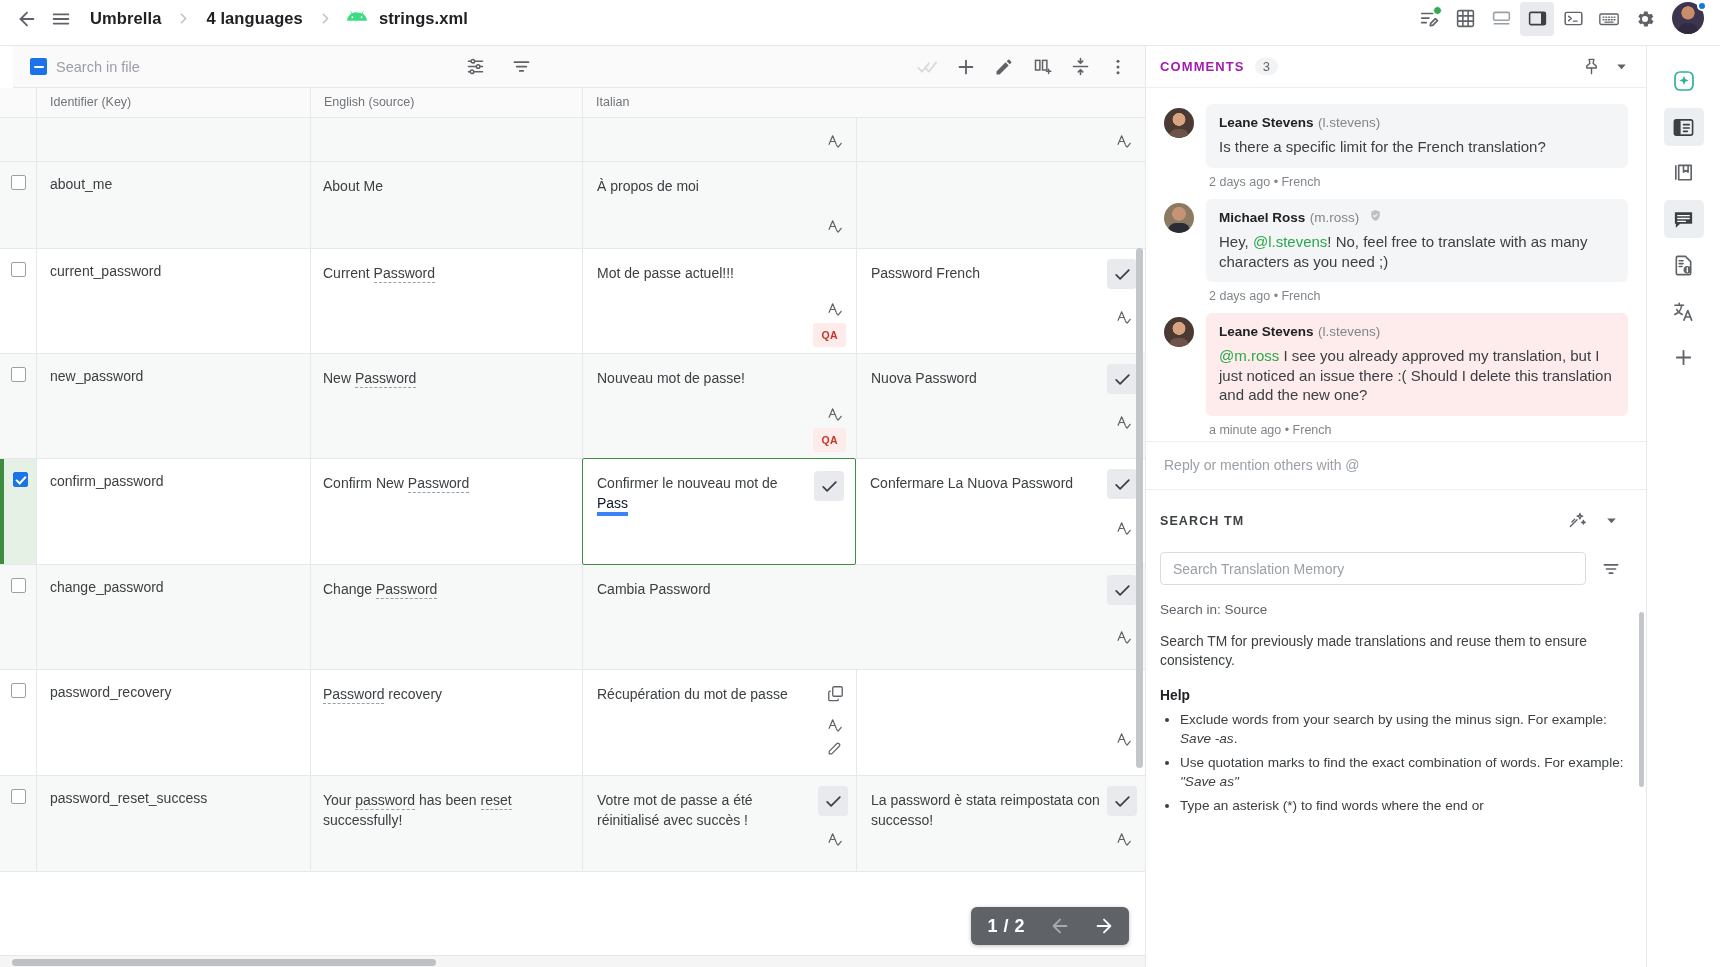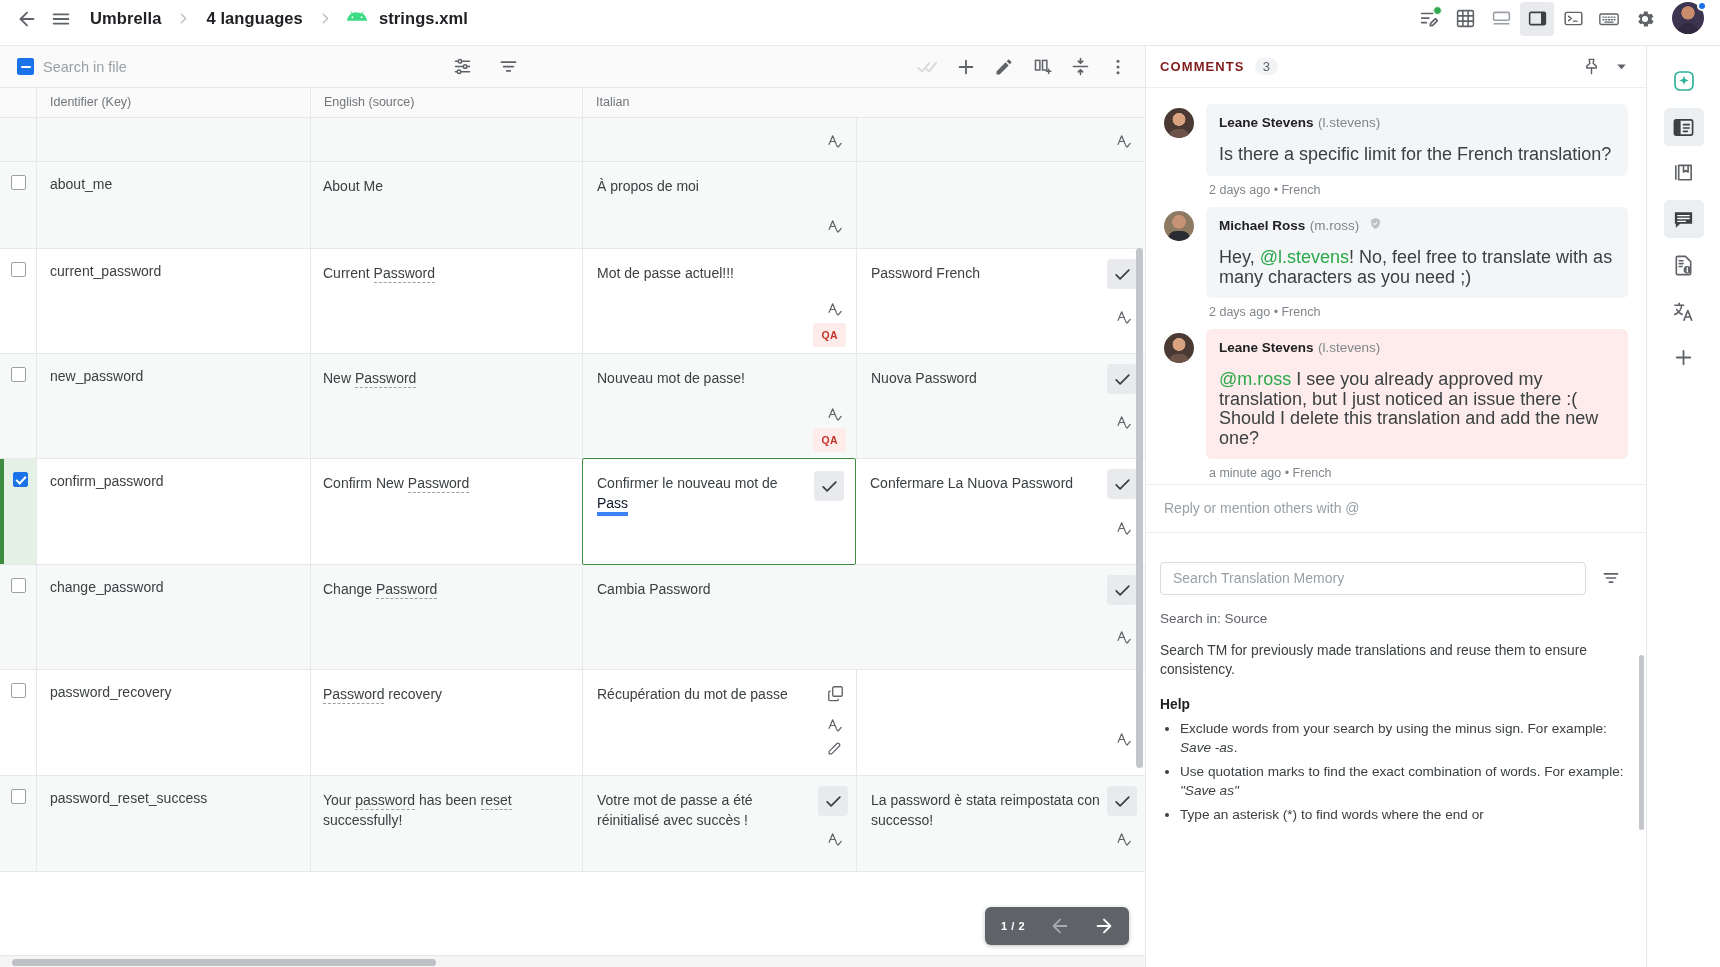--- a/index.html
+++ b/index.html
@@ -56,21 +56,21 @@
   }
 
   
   .body-row { flex: 1 1 auto; display: flex; min-height: 0; }
 
   
   .editor { width: 1146px; min-width: 1146px; display: flex; flex-direction: column; border-right: 1px solid #e6e8ea; position: relative; }
 
   .searchbar {
     height: 42px; min-height: 42px; display: flex; align-items: center;
-    background: #fafafa; border-bottom: 1px solid #e6e8ea; padding-left: 8px;
+    background: #fafafa; border-bottom: 1px solid #e6e8ea; padding-left: 8px; margin-left: 13px;
   }
   .chk-blue {
     width: 17px; height: 17px; border-radius: 2px; background: #1a73e8;
     display: flex; align-items: center; justify-content: center; margin: 0 9px 0 9px; cursor: pointer;
   }
   .chk-blue .minus { width: 10px; height: 2px; background: #fff; border-radius: 1px; }
   .search-input {
     border: none; outline: none; background: transparent;
     font-size: 14.5px; color: #3c4043; width: 210px; font-family: inherit;
   }
@@ -144,50 +144,50 @@
   .hscroll { position: absolute; left: 0; right: 0; bottom: 0; height: 12px; background: #f5f5f5; border-top: 1px solid #e6e8ea; }
   .hscroll .thumb { position: absolute; left: 12px; top: 3px; height: 7px; width: 424px; background: #bdc1c6; border-radius: 4px; }
   
   .vscroll { position: absolute; right: 2px; top: 130px; width: 7px; height: 520px; background: #c3c7cb; border-radius: 4px; }
 
   .pager {
     position: absolute; right: 16px; bottom: 22px;
     background: #5f6368; color: #fff; border-radius: 6px; height: 38px;
     display: flex; align-items: center; padding: 0 10px; gap: 14px; box-shadow: 0 1px 4px rgba(0,0,0,.25);
   }
-  .pager .pg-label { font-size: 11px; font-weight: 700; letter-spacing: .5px; padding: 0 6px; }
+  .pager .pg-label { font-size: 18px; font-weight: 700; letter-spacing: .5px; padding: 0 6px; }
   .pager .pg-btn { width: 30px; height: 30px; display: flex; align-items: center; justify-content: center; cursor: pointer; border-radius: 4px; }
   .pager .pg-btn.dim { opacity: .45; }
 
   
   .rpanel { width: 500px; min-width: 500px; display: flex; flex-direction: column; background: #fff; position: relative; }
   .rp-head {
     height: 42px; min-height: 42px; display: flex; align-items: center;
     padding: 0 10px 0 14px; border-bottom: 1px solid #eceff1;
   }
-  .rp-title { font-size: 13px; letter-spacing: 1.1px; color: #7f1d1d; font-weight: 600; }
+  .rp-title { font-size: 13px; letter-spacing: 1.1px; color: #a21caf; font-weight: 600; }
   .rp-count {
     margin-left: 10px; font-size: 13px; color: #5f6368; background: #f1f3f4;
     border-radius: 10px; padding: 1px 8px;
   }
   .rp-head .tb-icon { width: 30px; height: 30px; }
 
   .comments { flex: 0 0 auto; padding: 10px 0 0 0; max-height: 465px; overflow: hidden; }
   .comment { display: flex; padding: 6px 18px 4px 18px; }
   .c-avatar { width: 30px; height: 30px; border-radius: 50%; margin: 4px 12px 0 0; flex: 0 0 auto; overflow: hidden; position: relative; }
   .av-l { background: radial-gradient(circle at 50% 38%, #d9a382 0 26%, #4a3a33 28% 100%); }
   .av-l::after { content:""; position:absolute; left:5px; right:5px; bottom:0; height:9px; background:#6e5348; border-radius:8px 8px 0 0; }
   .av-m { background: radial-gradient(circle at 50% 36%, #c79376 0 27%, #8d7a63 29% 100%); }
   .av-m::after { content:""; position:absolute; left:4px; right:4px; bottom:0; height:10px; background:#2b2b33; border-radius:8px 8px 0 0; }
   .c-body { flex: 1 1 auto; min-width: 0; }
   .c-bubble { background: #f4f5f6; border-radius: 6px; padding: 9px 13px 11px 13px; }
   .c-bubble.flagged { background: #fdeceb; }
   .c-name { font-size: 13.5px; font-weight: 700; color: #202124; }
   .c-handle { font-size: 13.5px; color: #80868b; font-weight: 400; }
-  .c-text { font-size: 18px; line-height: 19.5px; color: #3c4043; margin-top: 14px; }
+  .c-text { font-size: 15px; line-height: 19.5px; color: #3c4043; margin-top: 6px; }
   .mention { color: #2aa84a; }
   .c-meta { font-size: 12.5px; color: #80868b; padding: 7px 0 0 3px; }
   .c-flag { display: flex; align-items: center; gap: 7px; font-size: 13.3px; color: #d93025; font-weight: 500; margin-bottom: 4px; }
   .verified { display: inline-block; vertical-align: middle; margin-left: 5px; color: #9aa0a6; }
 
   .reply-box {
     border-top: 1px solid #eceff1; border-bottom: 1px solid #eceff1;
     padding: 14px 18px 15px 18px;
   }
   .reply-input { border: none; outline: none; width: 100%; font-size: 14px; color: #b91c1c; font-family: inherit; background: transparent; }
@@ -707,20 +707,36 @@
             <div class="c-meta">a minute ago • French</div>
           </div>
         </div>
       </div>
 
       <div class="reply-box">
         <input class="reply-input" value="" placeholder="Reply or mention others with @" style="">
       </div>
 
       <div class="tm">
+        <div class="tm-head">
+          <span class="tm-title">SEARCH TM</span>
+          <div class="spacer"></div>
+          <div class="tb-icon">
+            <svg width="19" height="19" viewBox="0 0 24 24" fill="none" stroke="#5f6368" stroke-width="1.7" stroke-linecap="round" stroke-linejoin="round">
+                <path d="M5 14l3.5-3.5M3 19.5l8.5-8.5"></path>
+                <path d="M15 3l.9 2.6L18.5 6.5 15.9 7.4 15 10l-.9-2.6L11.5 6.5l2.6-.9L15 3z"></path>
+                <path d="M19.5 12l.6 1.7 1.7.6-1.7.6-.6 1.7-.6-1.7-1.7-.6 1.7-.6.6-1.7z"></path>
+              </svg>
+          </div>
+          <div class="tb-icon">
+            <svg width="17" height="17" viewBox="0 0 24 24" fill="#5f6368">
+                <path d="M6 9l6 7 6-7z"></path>
+              </svg>
+          </div>
+        </div>
 
         <div class="tm-search-row">
           <input class="tm-search" value="" placeholder="Search Translation Memory" style="">
           <div class="sb-icon">
             <svg width="20" height="20" viewBox="0 0 24 24" stroke="#5f6368" stroke-width="2" stroke-linecap="round">
                 <path d="M4 7h16M6.5 12h11M10 17h4"></path>
               </svg>
           </div>
         </div>
 

